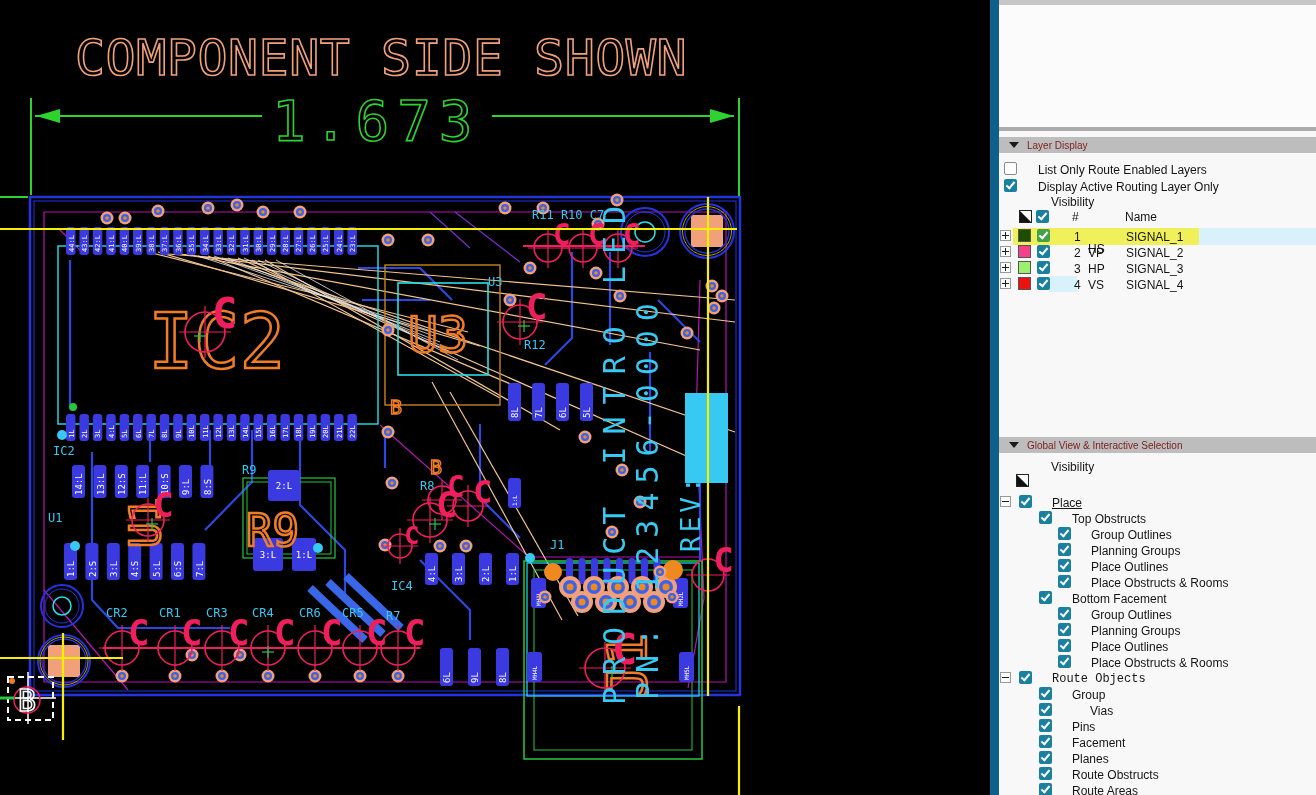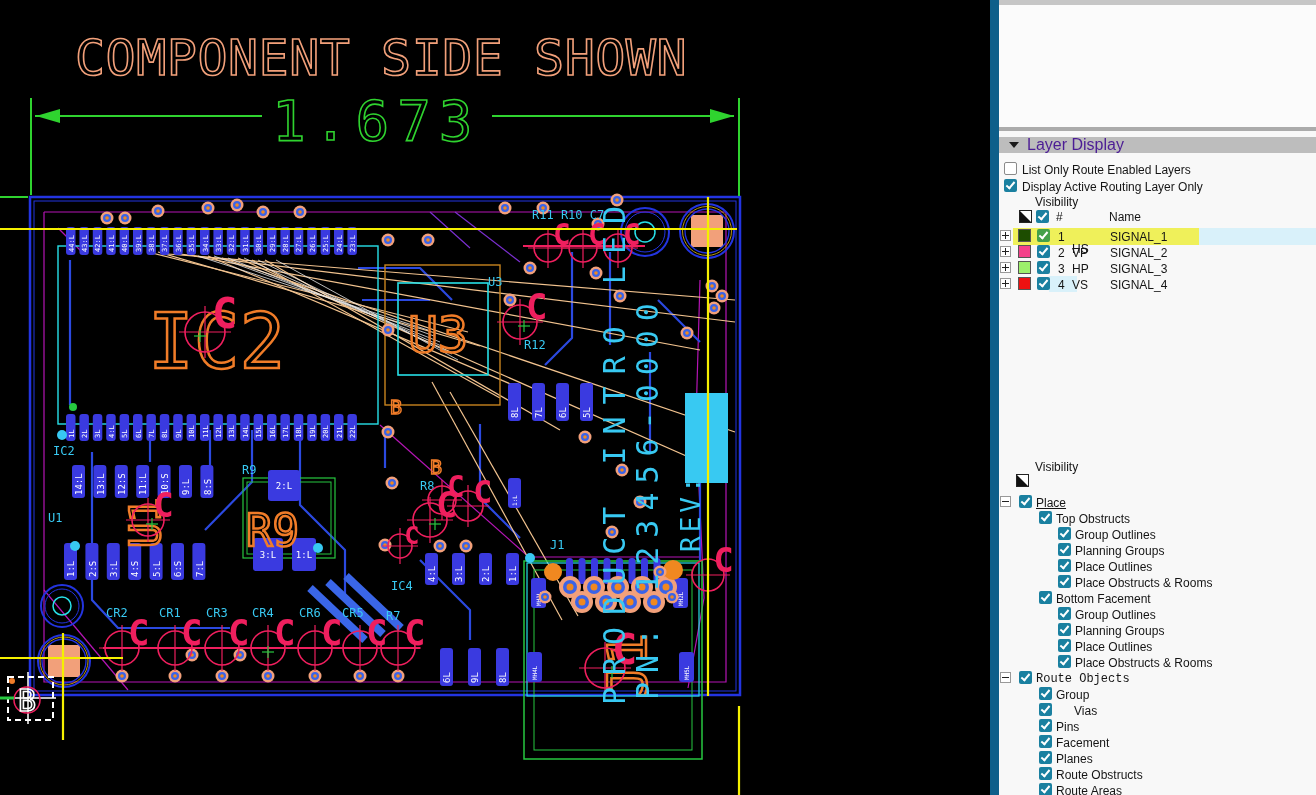--- a/index.html
+++ b/index.html
@@ -6,32 +6,32 @@
   .app{position:relative;width:1316px;height:795px;overflow:hidden;font-family:"Liberation Sans",sans-serif;font-size:12px;color:#151515;}
   .canvas{position:absolute;left:0;top:0;width:990px;height:795px;background:#000;}
   .splitter{position:absolute;left:990px;top:0;width:9px;height:795px;background:#0e5f8a;}
   .panel{position:absolute;left:999px;top:0;width:317px;height:795px;background:#f8f8f8;}
   .abs{position:absolute;}
   .topbar{left:0;top:0;width:317px;height:5px;background:#c6c6c6;}
   .scrollarea{left:0;top:5px;width:317px;height:122px;background:#fbfbfb;}
   .sep{left:0;top:127px;width:317px;height:4px;background:#ababab;}
   .secheader{width:317px;height:16px;background:#bdbdbd;display:flex;align-items:center;}
   .tri{width:0;height:0;border-left:5px solid transparent;border-right:5px solid transparent;border-top:6px solid #1b1b1b;margin:0 8px 0 10px;}
-  .hlabel{font-size:16px;color:#4c1d95;}
+  .hlabel{font-size:10px;color:#7f1d1d;}
   .cb{position:absolute;width:13px;height:13px;box-sizing:border-box;border-radius:2px;}
   .cb.on{background:#1a80a0;}
   .cb.on::after{content:"";position:absolute;left:4px;top:1px;width:3px;height:7px;border:solid #fff;border-width:0 2px 2px 0;transform:rotate(40deg);}
   .cb.green{background:#44a04a;}
   .cb.off{background:#fff;border:1px solid #8a8a8a;}
   .xp{position:absolute;width:11px;height:11px;box-sizing:border-box;background:#fff;border:1px solid #999;}
   .xp::before{content:"";position:absolute;left:1px;top:4px;width:7px;height:1px;background:#222;}
   .xp.plus::after{content:"";position:absolute;left:4px;top:1px;width:1px;height:7px;background:#222;}
   .halfsq{position:absolute;width:13px;height:13px;box-sizing:border-box;border:1px solid #222;background:linear-gradient(45deg,#111 49%,#fff 51%);}
   .swatch{position:absolute;width:13px;height:13px;box-sizing:border-box;border:1px solid #555;}
-  .txt{position:absolute;white-space:nowrap;}
+  .txt{position:absolute;white-space:nowrap;margin-left:16px;}
   .rowbg{position:absolute;height:17px;}
 </style>
 </head>
 <body>
 
 <div class="app">
 
   <div class="canvas">
     <svg id="pcb-svg" width="990" height="795" viewBox="0 0 990 795">
 
@@ -660,20 +660,24 @@
         <span class="txt" style="left:111px;top:33px;">SIGNAL_3</span>
         <div class="rowbg" style="left:50px;top:47px;width:28px;height:16px;background:#d9f1fa;"></div>
         <div class="xp plus" style="left:1px;top:49px;"></div>
         <div class="swatch" style="left:19px;top:48px;background:#ee1111;"></div>
         <div class="cb on" style="left:38px;top:48px;"></div>
         <span class="txt" style="left:59px;top:49px;">4</span>
         <span class="txt" style="left:73px;top:49px;">VS</span>
         <span class="txt" style="left:111px;top:49px;">SIGNAL_4</span>
       </div>
 
+    <div class="abs secheader" style="left:0;top:437px;">
+      <div class="tri"></div>
+      <span class="hlabel">Global View &amp; Interactive Selection</span>
+    </div>
     <span class="txt" style="left:36px;top:460px;">Visibility</span>
     <div class="halfsq" style="left:17px;top:474px;"></div>
 
     <div class="abs" id="tree-rows" style="left:0;top:494px;width:317px;height:301px;">
         <div class="xp" style="left:1px;top:2px;"></div>
         <div class="cb on" style="left:20px;top:1px;"></div>
         <span class="txt" style="left:37px;top:2px;text-decoration:underline;">Place</span>
         <div class="cb on" style="left:40px;top:17px;"></div>
         <span class="txt" style="left:57px;top:18px;">Top Obstructs</span>
         <div class="cb on" style="left:59px;top:33px;"></div>

